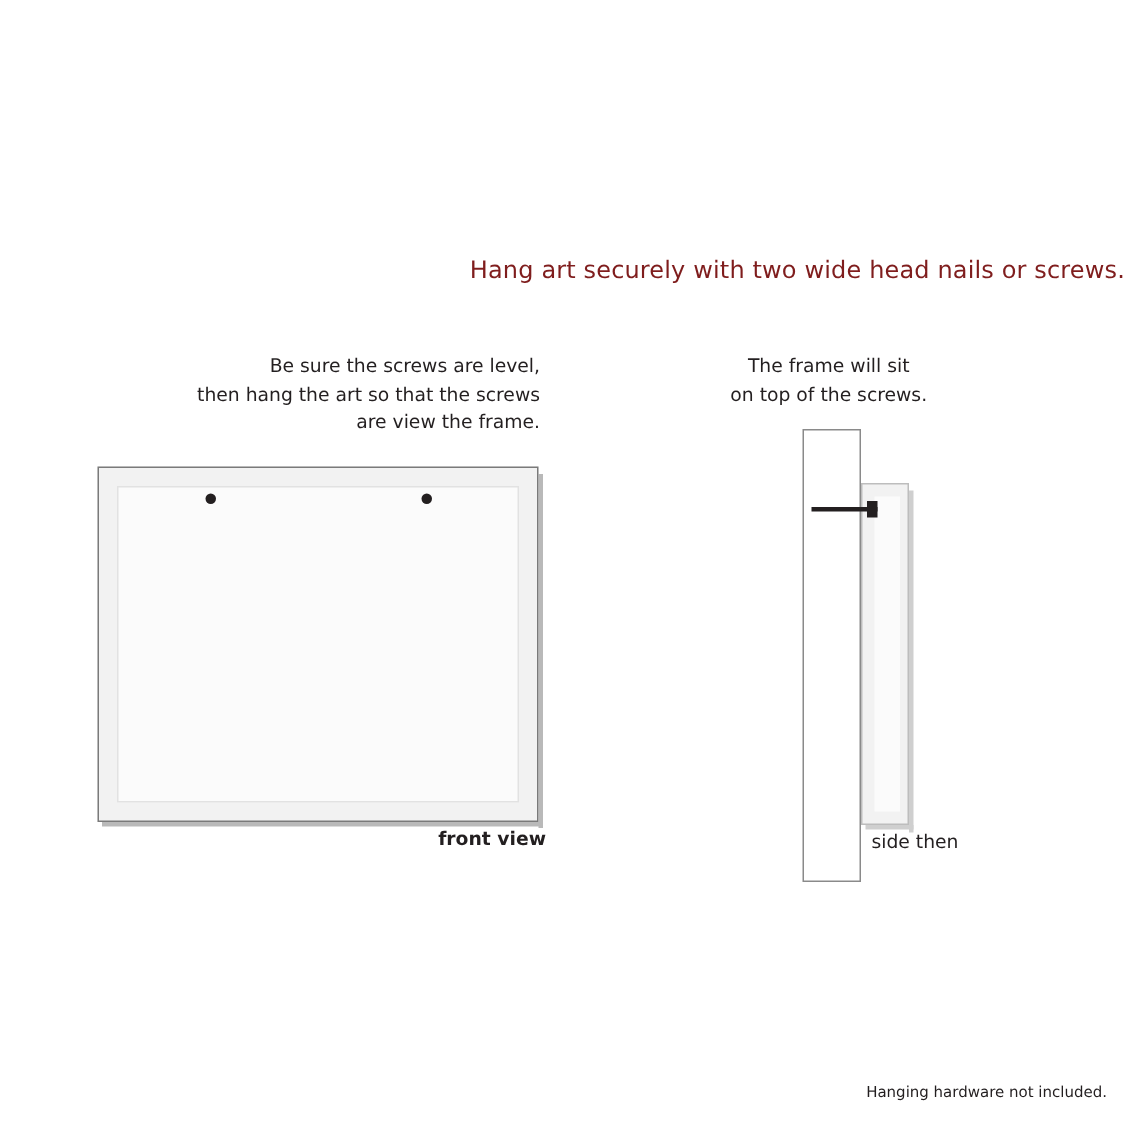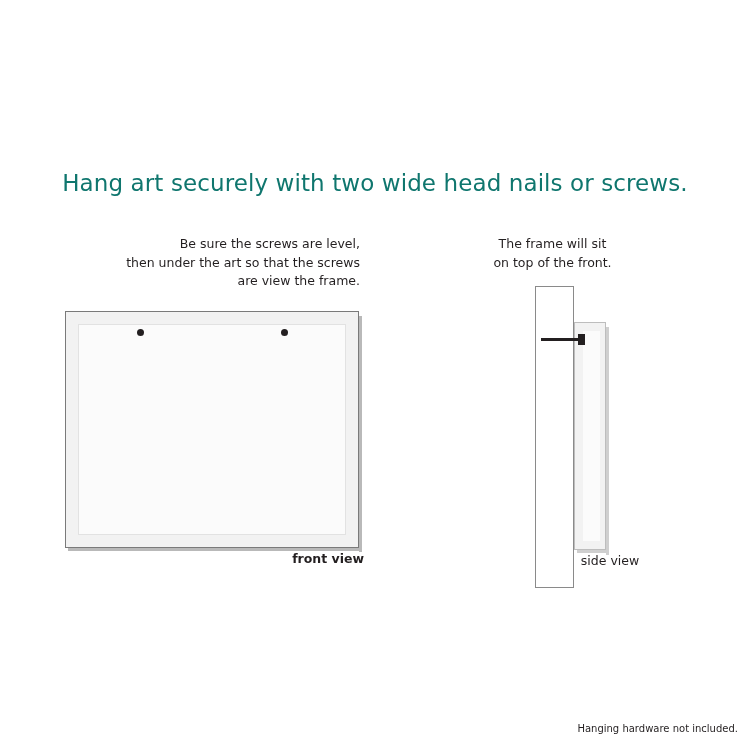--- a/index.html
+++ b/index.html
@@ -19,24 +19,24 @@
     position: absolute;
     left: 0; top: 0;
     width: 750px;
     height: 750px;
   }
   .headline {
     position: absolute;
     left: 0;
     top: 170px;
     width: 750px;
-    text-align: center;
-    font-size: 23px;
+    text-align: right;
+    font-size: 16px;
     letter-spacing: 0.1px;
-    color: #0f766e;
+    color: #7f1d1d;
     white-space: nowrap;
   }
 
   
   .front-caption {
     position: absolute;
     left: 65px;
     top: 235px;
     width: 295px;
     text-align: right;
@@ -201,49 +201,49 @@
 </style>
 </head>
 <body>
 
 <div class="page">
 
   <div class="headline">Hang art securely with two wide head nails or screws.</div>
 
   <div class="front-caption">
     <div>Be sure the screws are level,</div>
-    <div>then under the art so that the screws</div>
+    <div>then hang the art so that the screws</div>
     <div>are view the frame.</div>
   </div>
 
   <div class="front-shadow-r"></div>
   <div class="front-shadow-b"></div>
 
   <div class="front-frame">
     <div class="front-mat"></div>
   </div>
 
   <div class="screw-dot screw-left"></div>
   <div class="screw-dot screw-right"></div>
 
   <div class="front-label">front view</div>
 
   <div class="side-caption">
     <div>The frame will sit</div>
-    <div>on top of the front.</div>
+    <div>on top of the screws.</div>
   </div>
 
   <div class="side-wall"></div>
   <div class="side-shadow-r"></div>
   <div class="side-shadow-b"></div>
   <div class="side-frame">
     <div class="side-frame-inner"></div>
   </div>
   <div class="nail-shaft"></div>
   <div class="nail-head"></div>
 
-  <div class="side-label">side view</div>
+  <div class="side-label">side then</div>
 
   <div class="footnote">
     <div>Hanging hardware not included.</div>
   </div>
 
 </div>
 
 </body></html>

